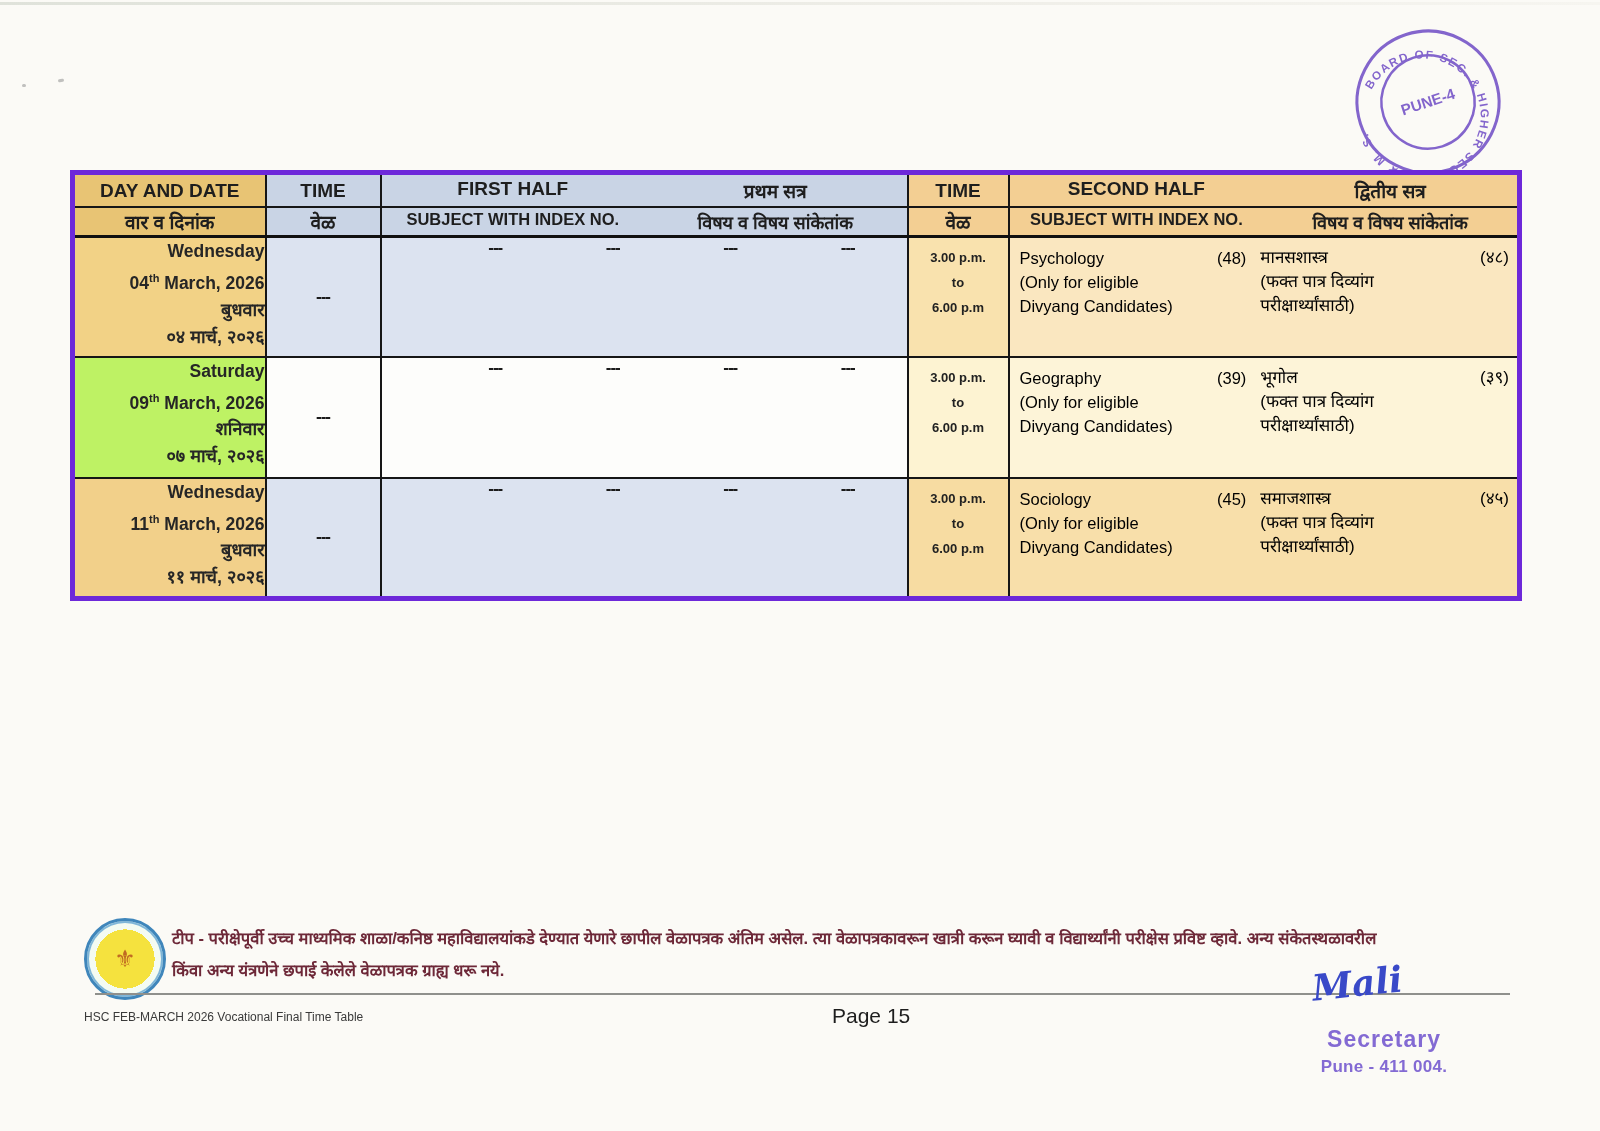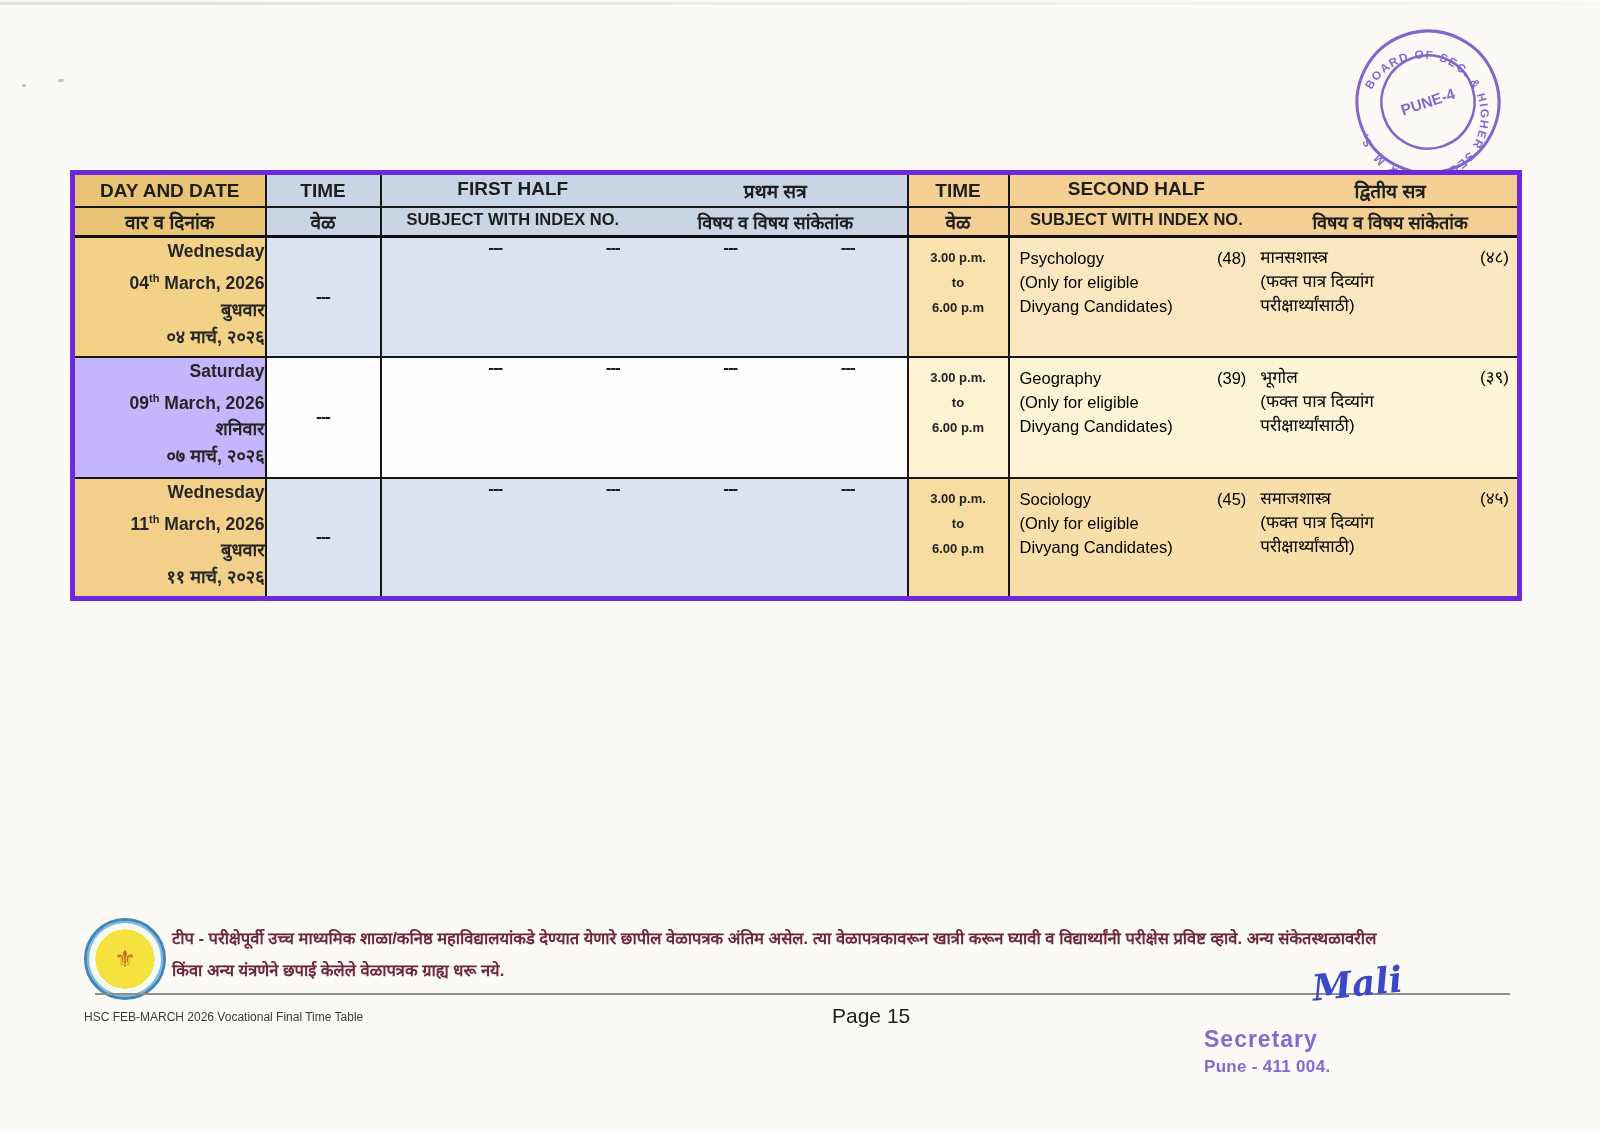--- a/index.html
+++ b/index.html
@@ -31,21 +31,21 @@
   .bg-gold{background:#e8c474;}
   .bg-blue-h{background:#c9d4e5;}
   .bg-tan-h{background:#f3cf93;}
   .split{display:flex;width:100%;}
   .split>span{flex:1;text-align:center;}
 
   .tt tbody td{vertical-align:top;}
   .tt tbody tr{height:120px;}
 
   .day-a{background:#f2d286;}
-  .day-b{background:#c4b5fd;}
+  .day-b{background:#bef264;}
   .day-c{background:#f2d08a;}
   .cell-blue{background:#dce3f0;}
   .cell-white{background:#fdfdfb;}
   .t2-a{background:#f9e2ae;}
   .t2-b{background:#fdf3d2;}
   .t2-c{background:#f7dca2;}
   .sh-a{background:#fae7c0;}
   .sh-b{background:#fdf4d8;margin-left:27px;}
   .sh-c{background:#f8dfaa;}
 
@@ -77,21 +77,21 @@
   .note-text{position:absolute;left:172px;top:922px;width:1400px;
     font-weight:bold;font-size:16.5px;line-height:32px;color:#6d2838;white-space:nowrap;}
 
   .rule{position:absolute;left:95px;top:993px;width:1415px;height:2px;background:#8f908c;}
   .foot-left{position:absolute;left:84px;top:1010px;font-size:12px;color:#3a3a3a;}
   .page-no{position:absolute;left:832px;top:1004px;font-size:21px;color:#1d1d1d;}
 
   .sig{position:absolute;left:1312px;top:962px;font-family:"DejaVu Serif",serif;
     font-style:italic;font-weight:bold;font-size:36px;color:#3949c8;
     transform:rotate(-6deg);}
-  .sig-stamp{position:absolute;left:1204px;top:1026px;width:360px;text-align:left;
+  .sig-stamp{position:absolute;left:1204px;top:1026px;width:360px;text-align:center;
     color:#7d63d2;font-weight:bold;opacity:.95;}
   .sig-stamp .l0{font-size:23px;letter-spacing:1px;margin-bottom:3px;}
   .sig-stamp .ln{font-size:17px;line-height:21.5px;letter-spacing:.3px;}
 </style>
 </head>
 <body>
 
 <div class="top-edge"></div>
 <div class="speck s1"></div>
 <div class="speck s2"></div>

